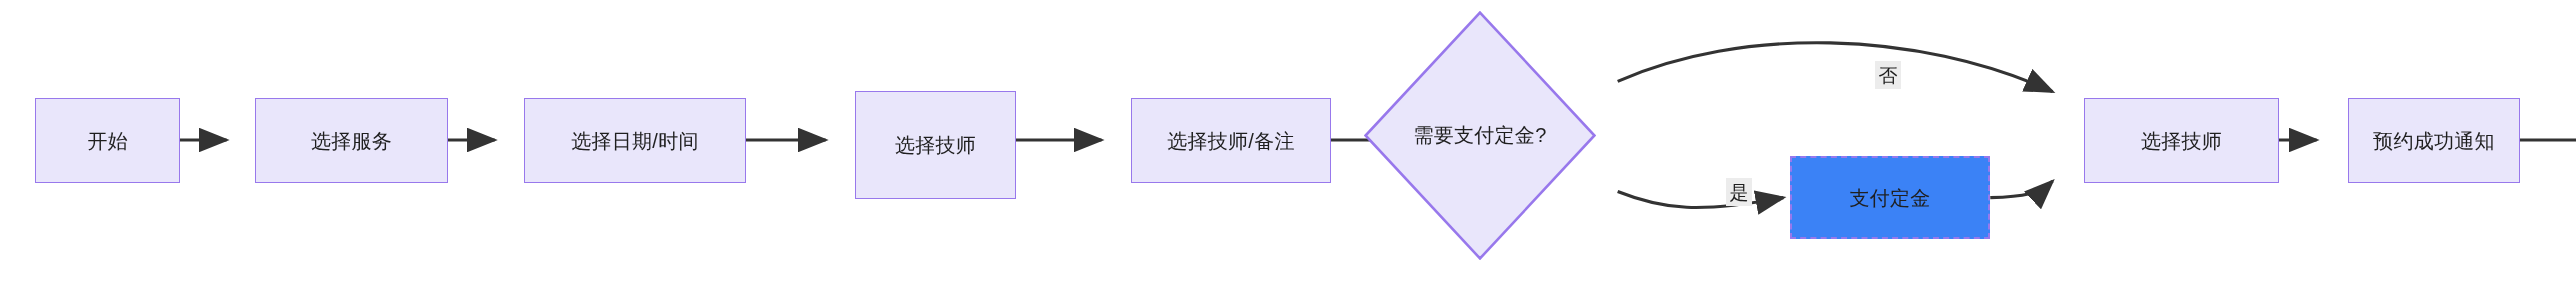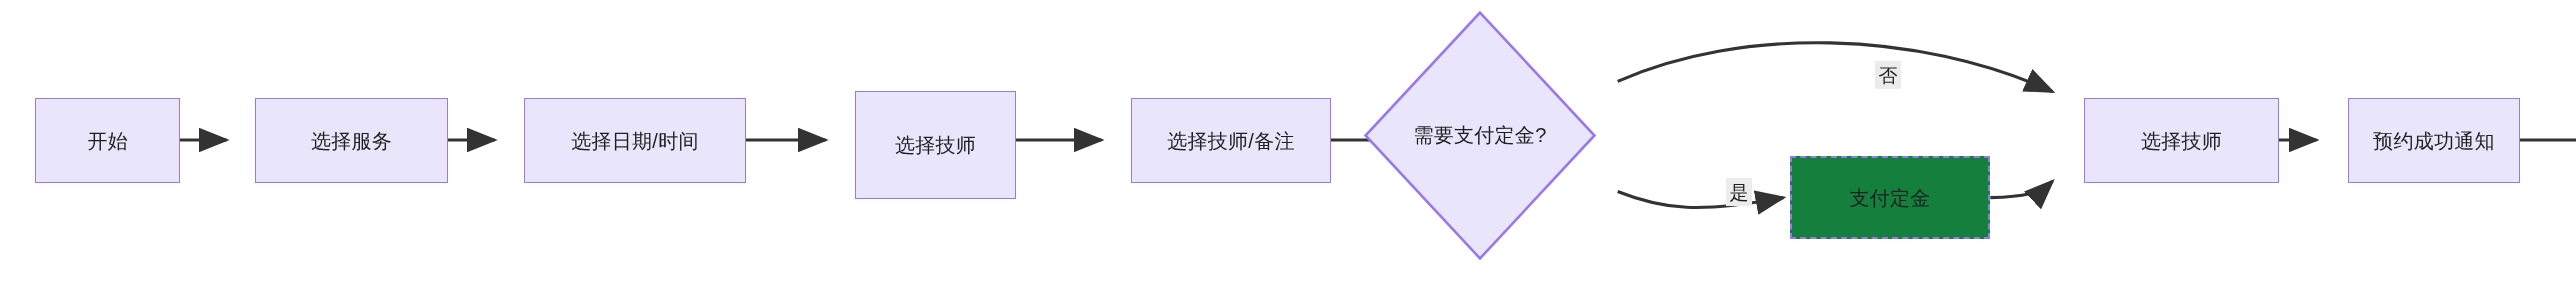--- a/index.html
+++ b/index.html
@@ -39,21 +39,21 @@
     line-height: 1.2;
     letter-spacing: 0.3px;
     white-space: nowrap;
   }
   .node.rect {
     background: #e9e6fb;
     border: 1.5px solid #9878ec;
     margin-left: 24px;
   }
   .node.dashed {
-    background: #15803d;
+    background: #3b82f6;
     border: 2.1px dashed #9878ec;
   }
   .diamond-wrap {
     position: absolute;
     display: flex;
     align-items: center;
     justify-content: center;
   }
   .diamond-shape {
     position: absolute;

